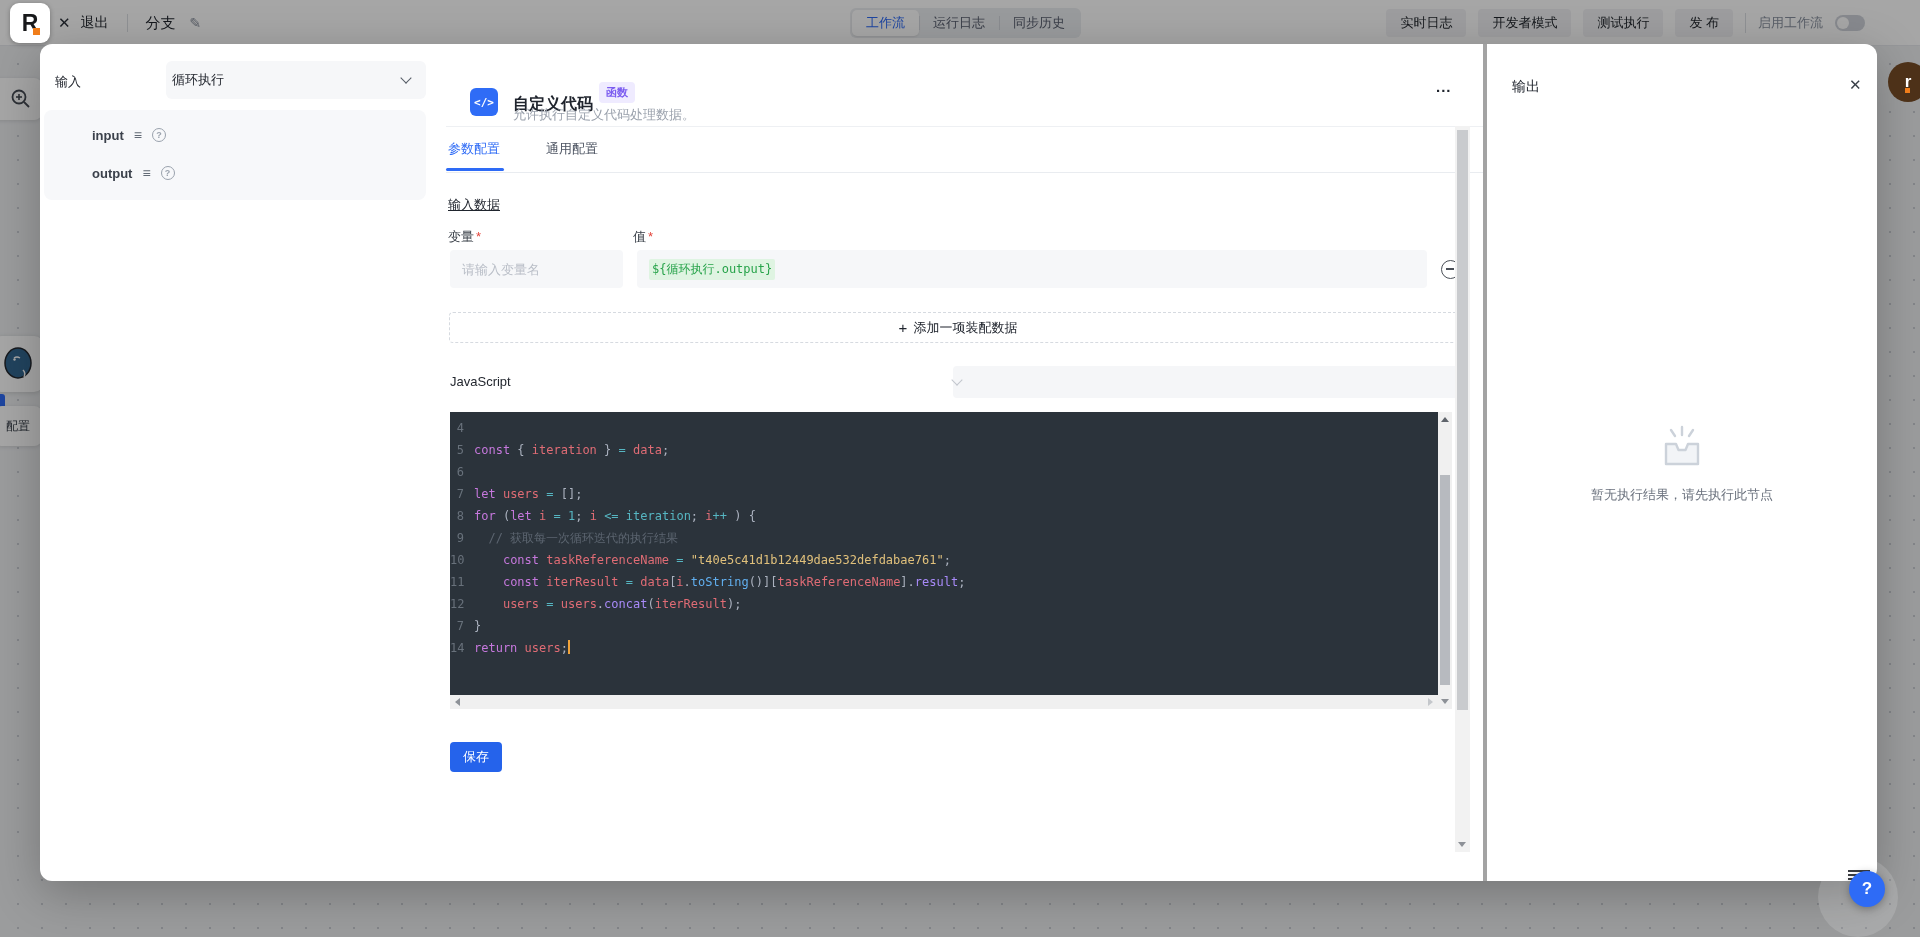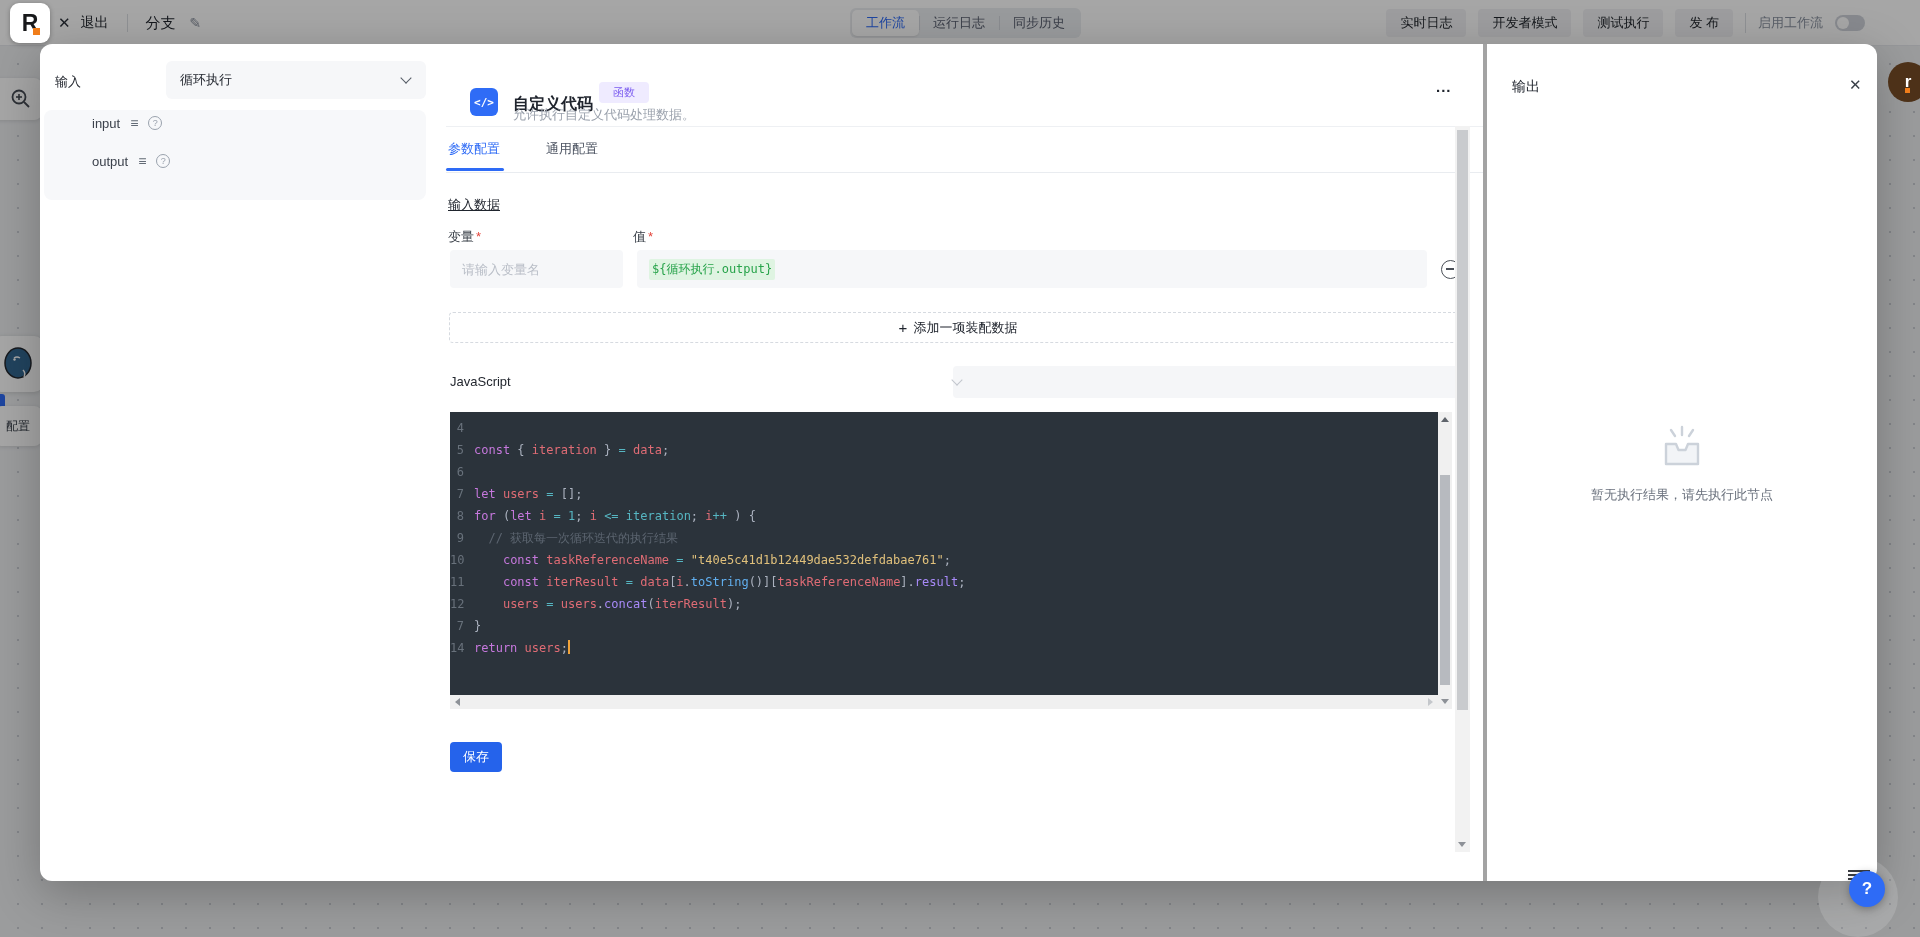--- a/index.html
+++ b/index.html
@@ -39,33 +39,33 @@
   
   #overlay { position:absolute; inset:0; background:rgba(0,0,0,.35); z-index:40; }
 
   
   #modal { position:absolute; left:40px; top:44px; width:1837px; height:837px; background:#ffffff; border-radius:12px; box-shadow:0 12px 48px rgba(0,0,0,.25); z-index:60; }
 
   
   #lpanel { position:absolute; left:0; top:0; width:406px; height:100%; }
   .lp-label { position:absolute; left:15px; top:29px; font-size:13px; color:#23272f; }
   .lp-select { position:absolute; left:126px; top:17px; width:260px; height:38px; background:#f6f7f9; border-radius:6px; display:flex; align-items:center; cursor:pointer; }
-  .lp-select span { font-size:13px; color:#23272f; margin-left:14px; flex:1; }
+  .lp-select span { font-size:13px; color:#23272f; margin-left:6px; flex:1; }
   .chev-down { width:8px; height:8px; border-right:1.6px solid #555c66; border-bottom:1.6px solid #555c66; transform:rotate(45deg); margin-right:16px; margin-top:-4px; }
   .lp-box { position:absolute; left:4px; top:66px; width:382px; height:90px; background:#f7f8fa; border-radius:8px; padding-top:6px; }
-  .lp-row { height:38px; display:flex; align-items:flex-start; padding-left:48px; gap:10px; cursor:grab; }
+  .lp-row { height:38px; display:flex; align-items:center; padding-left:48px; gap:10px; cursor:grab;font-weight:bold; }
   .lp-row .nm { font-size:13px; color:#3b414b; }
   .menu-icon { font-size:14px; color:#636b76; line-height:1; }
   .q-icon { width:14px; height:14px; border:1px solid #9aa2ad; border-radius:50%; color:#9aa2ad; font-size:9px; display:flex; align-items:center; justify-content:center; }
 
   
   #cpanel { position:absolute; left:406px; top:0; width:1037px; height:100%; }
   .hdr-icon { position:absolute; left:24px; top:44px; width:28px; height:28px; background:#2f6cf6; border-radius:6px; color:#fff; font-family:"DejaVu Sans Mono",monospace; font-size:11px; font-weight:bold; display:flex; align-items:center; justify-content:center; }
   .hdr-title { position:absolute; left:67px; top:50px; font-size:16px; font-weight:600; color:#20252e; }
-  .hdr-badge { position:absolute; left:153px; top:38px; background:#efebff; color:#7b5cf0; font-size:11px; padding:3px 14px; border-radius:4px; }
+  .hdr-badge { position:absolute; left:153px; top:38px; background:#efebff; color:#7b5cf0; font-size:11px; padding:3px 7px; border-radius:4px;font-weight:bold; }
   .hdr-sub { position:absolute; left:67px; top:62px; font-size:13px; color:#9aa1ac; }
   .hdr-more { position:absolute; left:990px; top:34px; font-size:15px; font-weight:bold; color:#20252e; letter-spacing:1px; cursor:pointer; }
   .hdr-line { position:absolute; left:0; top:82px; width:1037px; height:1px; background:#eef0f3; }
   .tab1 { position:absolute; left:2px; top:96px; font-size:13px; color:#2e6bf6; cursor:pointer; }
   .tab1-underline { position:absolute; left:0; top:124px; width:58px; height:3px; background:#2e6bf6; border-radius:2px; }
   .tab2 { position:absolute; left:100px; top:96px; font-size:13px; color:#4b5260; cursor:pointer; }
   .tabs-line { position:absolute; left:0; top:128px; width:1037px; height:1px; background:#e9ecf0; }
   .sec-heading { position:absolute; left:2px; top:152px; font-size:13px; color:#20252e; font-weight:500;text-decoration:underline; }
   .fld-label { position:absolute; top:184px; font-size:13px; color:#3a4049; }
   .req { color:#e3443a; margin-left:2px; }

